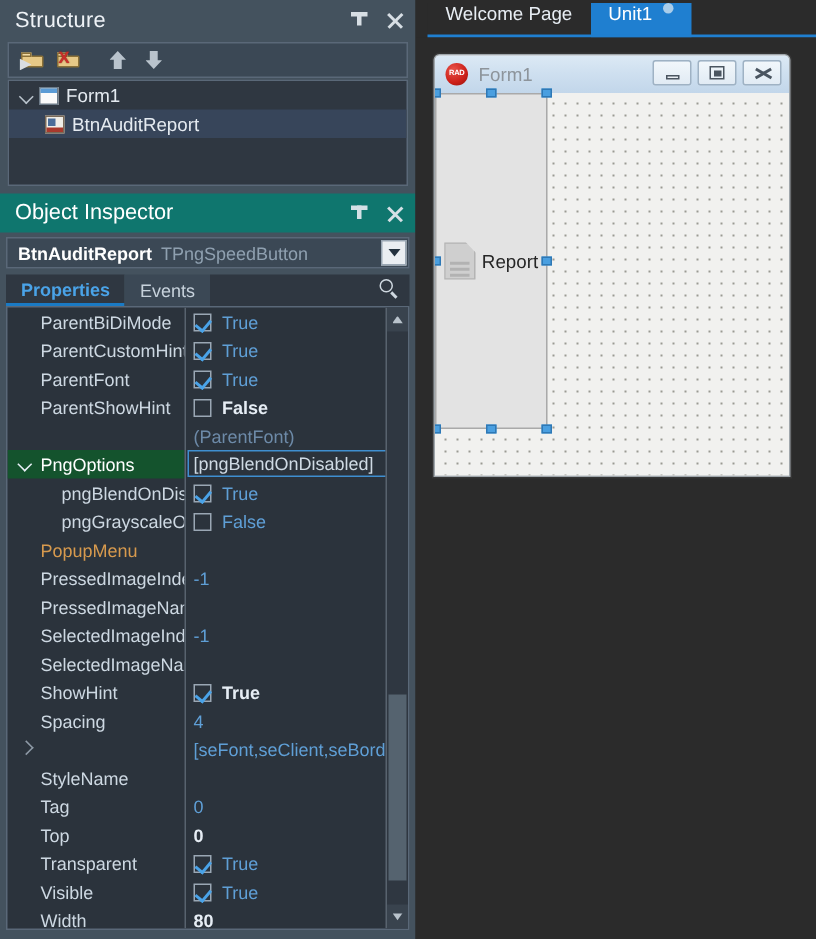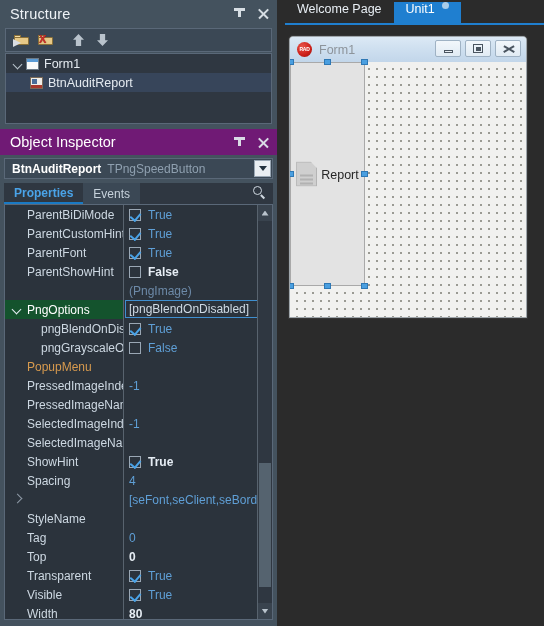--- a/index.html
+++ b/index.html
@@ -77,21 +77,21 @@
   }
   .ico-form{width:13px;height:12px;background:#fafafa;border:1px solid #6d7b88;box-sizing:border-box;position:relative;margin-right:5px;}
   .ico-form::before{content:"";position:absolute;left:0;top:0;right:0;height:3px;background:#5b9bd5;}
   .ico-btn{width:13px;height:12px;background:#f0eee8;border:1px solid #7a6a58;box-sizing:border-box;position:relative;margin-right:5px;}
   .ico-btn::before{content:"";position:absolute;left:1px;top:1px;width:5px;height:5px;background:#4a6d99;}
   .ico-btn::after{content:"";position:absolute;left:0px;bottom:0px;width:11px;height:3px;background:#a8392c;}
 
   
   .oi-panel{position:absolute;left:0;top:129px;width:277px;height:497px;background:#44525e;}
   .oi-title-bar{
-    position:relative;height:26px;background:#701a75;display:flex;align-items:center;
+    position:relative;height:26px;background:#0f766e;display:flex;align-items:center;
   }
   .oi-title{font-size:14.5px;color:#ffffff;padding-left:10px;}
   .oi-obj-row{
     position:relative;margin:3px 4px 0 4px;height:21px;background:#3b4855;
     border:1px solid #5a6878;box-sizing:border-box;display:flex;align-items:center;
   }
   .oi-obj-name{font-size:12px;font-weight:bold;color:#ffffff;padding-left:7px;}
   .oi-obj-type{font-size:12px;color:#8fa0b0;padding-left:6px;}
   .oi-combo{
     position:absolute;right:1px;top:1px;width:17px;height:17px;background:#eaeef2;
@@ -361,21 +361,21 @@
               </div>
             </div>
             <div class="prow">
               <div class="pname">ParentShowHint</div>
               <div class="pval">
                 <span class="cbx"></span>
                 <span class="cbl b">False</span>
               </div>
             </div>
             <div class="prow">
-              <div class="pval dim">(PngImage)</div>
+              <div class="pval dim">(ParentFont)</div>
             </div>
             <div class="prow selected">
               <div class="pname">PngOptions</div>
               <span class="pexp expanded"></span>
               <div class="pval editing">[pngBlendOnDisabled]</div>
             </div>
             <div class="prow">
               <div class="pname sub">pngBlendOnDisabled</div>
               <div class="pval">
                 <span class="cbx on"></span>

